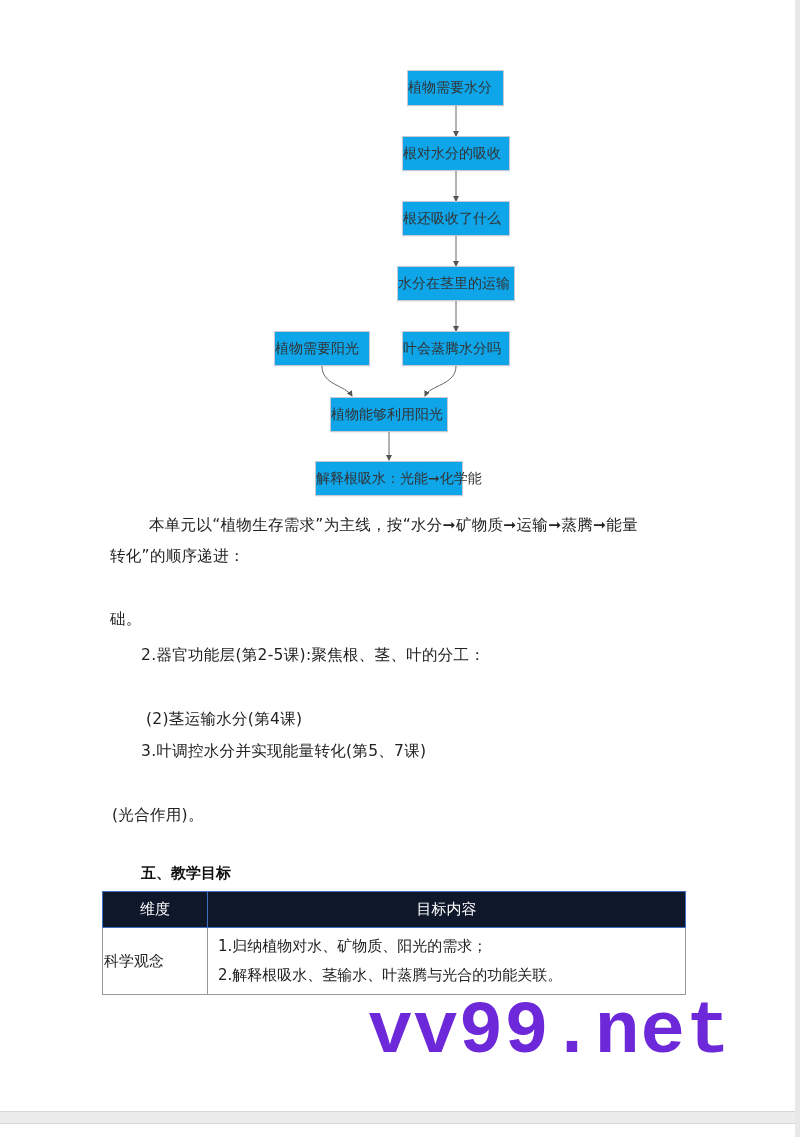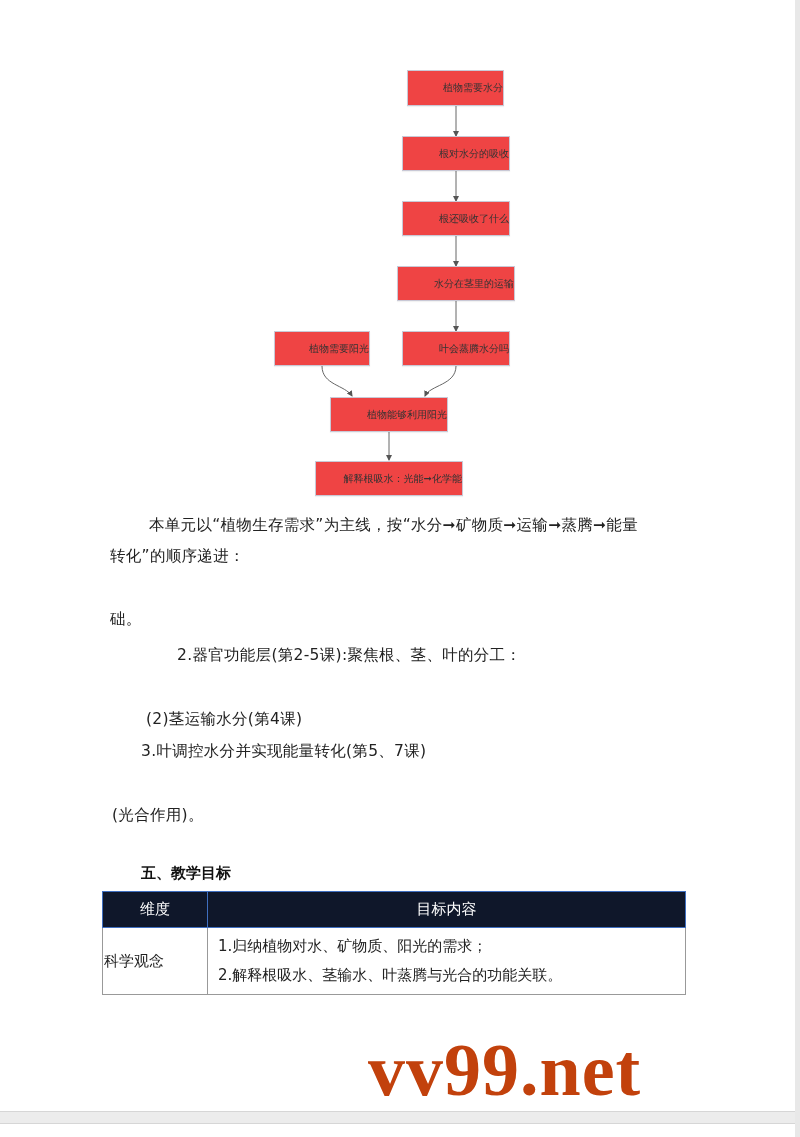--- a/index.html
+++ b/index.html
@@ -8,24 +8,24 @@
     background: #ffffff;
     font-family: "DejaVu Sans", "Liberation Sans", sans-serif;
     color: #222;
   }
   .page { position: absolute; left: 0; top: 0; width: 795px; height: 1110px; background: #fff; }
   .right-edge { position: absolute; left: 795px; top: 0; width: 5px; height: 1137px; background: #e8e8e8; }
   .page-gap { position: absolute; left: 0; top: 1111px; width: 800px; height: 11px; background: #ececec; border-top: 1px solid #d6d6d6; border-bottom: 1px solid #d6d6d6; }
 
   
   .fc-box {
-    position: absolute; background: #ef4444; border: 1px solid #c9c9d6;
+    position: absolute; background: #0ea5e9; border: 1px solid #c9c9d6;
     box-shadow: 0 1px 1px rgba(0,0,0,0.05);
-    display: flex; align-items: center; justify-content: flex-end;
-    font-size: 10px; color: #333; box-sizing: border-box; white-space: nowrap;
+    display: flex; align-items: center; justify-content: flex-start;
+    font-size: 14px; color: #333; box-sizing: border-box; white-space: nowrap;
   }
   svg.arrows { position: absolute; left: 0; top: 0; }
 
   
   .p { position: absolute; font-size: 15.5px; color: #222; white-space: nowrap; letter-spacing: 0.3px; }
 
   .section-title { position: absolute; left: 141px; top: 864px; font-size: 15px; font-weight: bold; color: #111; }
 
   table.goals {
     position: absolute; left: 102px; top: 891px; width: 584px;
@@ -34,23 +34,22 @@
   table.goals th {
     background: #0f172a; color: #ffffff; font-weight: normal; height: 33px;
     border: 1px solid #3f6fc0; font-size: 15px;
   }
   table.goals td { border: 1px solid #999; color: #222; }
   table.goals td.dim { text-align: left; width: 102px; height: 62px; }
   table.goals td.content { padding: 4px 0 4px 10px; line-height: 29px; }
 
   .watermark {
     position: absolute; left: 368px; top: 990px;
-    font-size: 74px; font-weight: bold; color: #c2410c; letter-spacing: 1px;
-    font-family: Liberation Serif, serif;
-    margin-top: 38px;
+    font-size: 74px; font-weight: bold; color: #6d28d9; letter-spacing: 1px;
+    font-family: Liberation Mono, monospace;
   }
 </style>
 </head>
 <body>
 
 <div class="page">
 
   <div>
     <svg class="arrows" width="800" height="520">
       <defs>
@@ -91,21 +90,21 @@
       <span>植物能够利用阳光</span>
     </div>
     <div class="fc-box" style="left:315px;top:461px;width:148px;height:35px;">
       <span>解释根吸水：光能➞化学能</span>
     </div>
   </div>
 
   <div class="p" style="left:149px;top:515px;">本单元以“植物生存需求”为主线，按“水分➞矿物质➞运输➞蒸腾➞能量</div>
   <div class="p" style="left:110px;top:546px;">转化”的顺序递进：</div>
   <div class="p" style="left:110px;top:609px;">础。</div>
-  <div class="p" style="left:141px;top:645px;margin-left:36px;">2.器官功能层(第2-5课):聚焦根、茎、叶的分工：</div>
+  <div class="p" style="left:141px;top:645px;">2.器官功能层(第2-5课):聚焦根、茎、叶的分工：</div>
   <div class="p" style="left:146px;top:709px;">(2)茎运输水分(第4课)</div>
   <div class="p" style="left:141px;top:741px;">3.叶调控水分并实现能量转化(第5、7课)</div>
   <div class="p" style="left:112px;top:805px;">(光合作用)。</div>
 
   <div class="section-title">五、教学目标</div>
 
   <table class="goals">
     <thead>
       <tr>
         <th style="width:102px;">维度</th>

